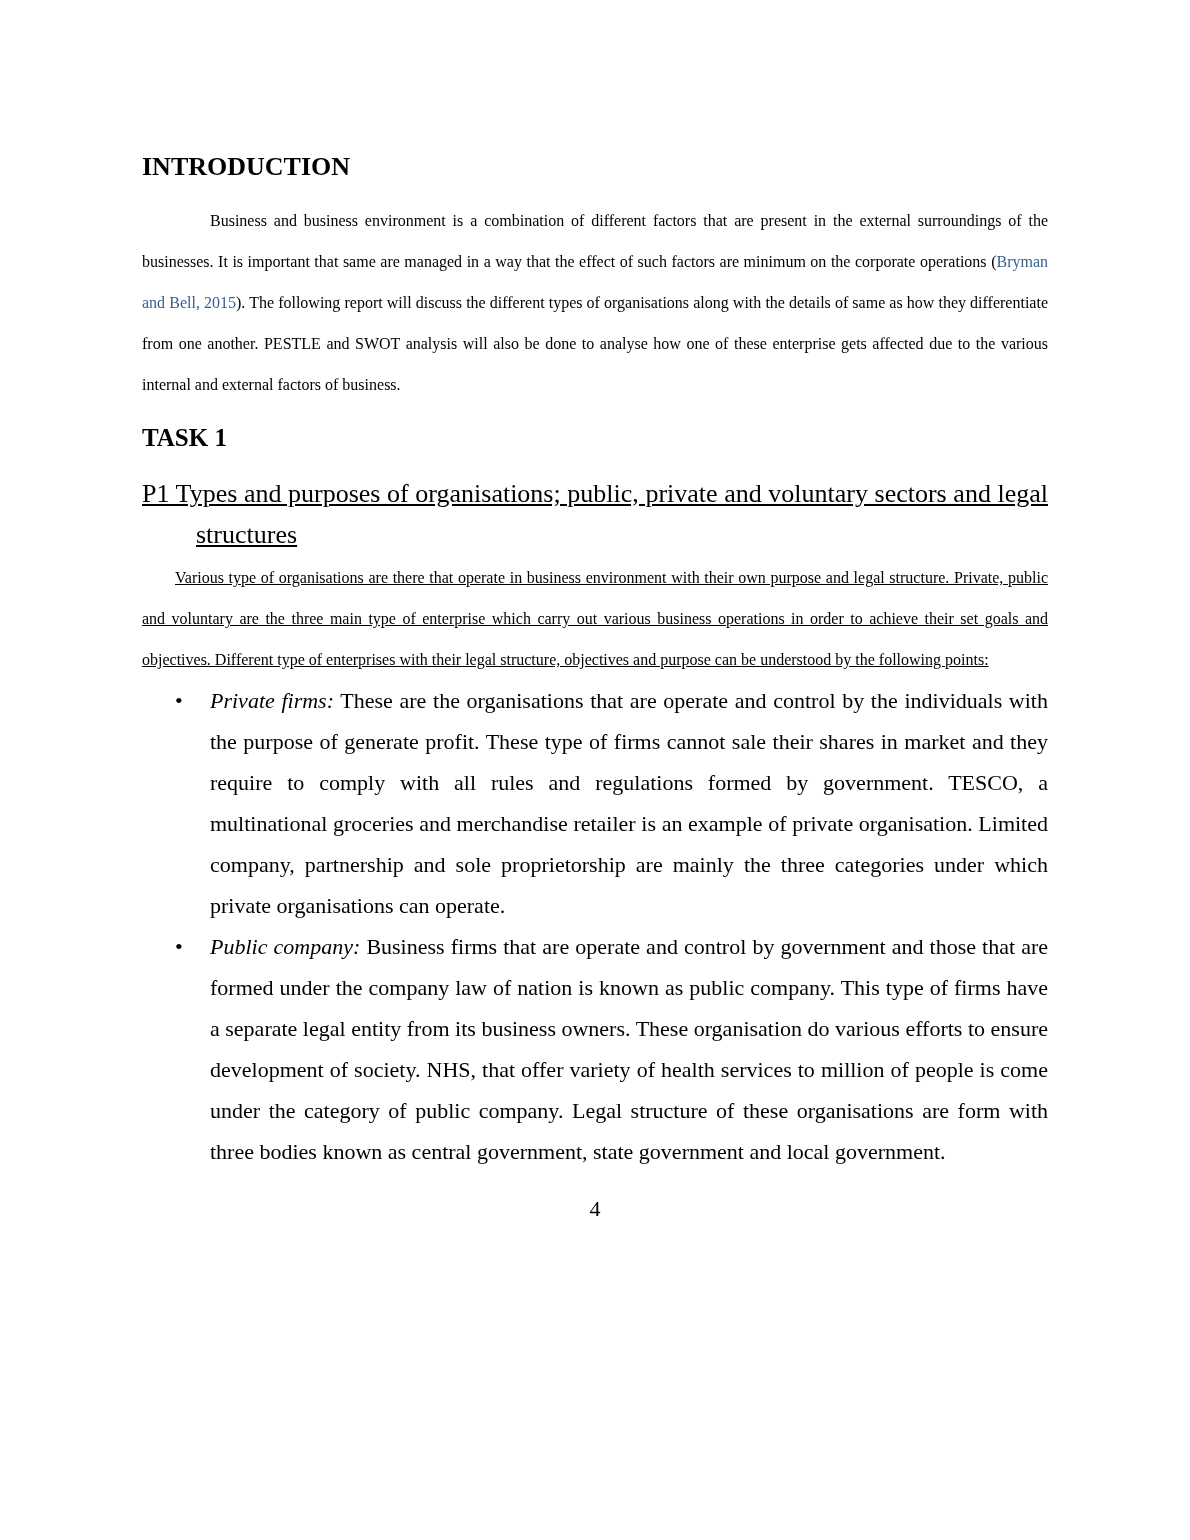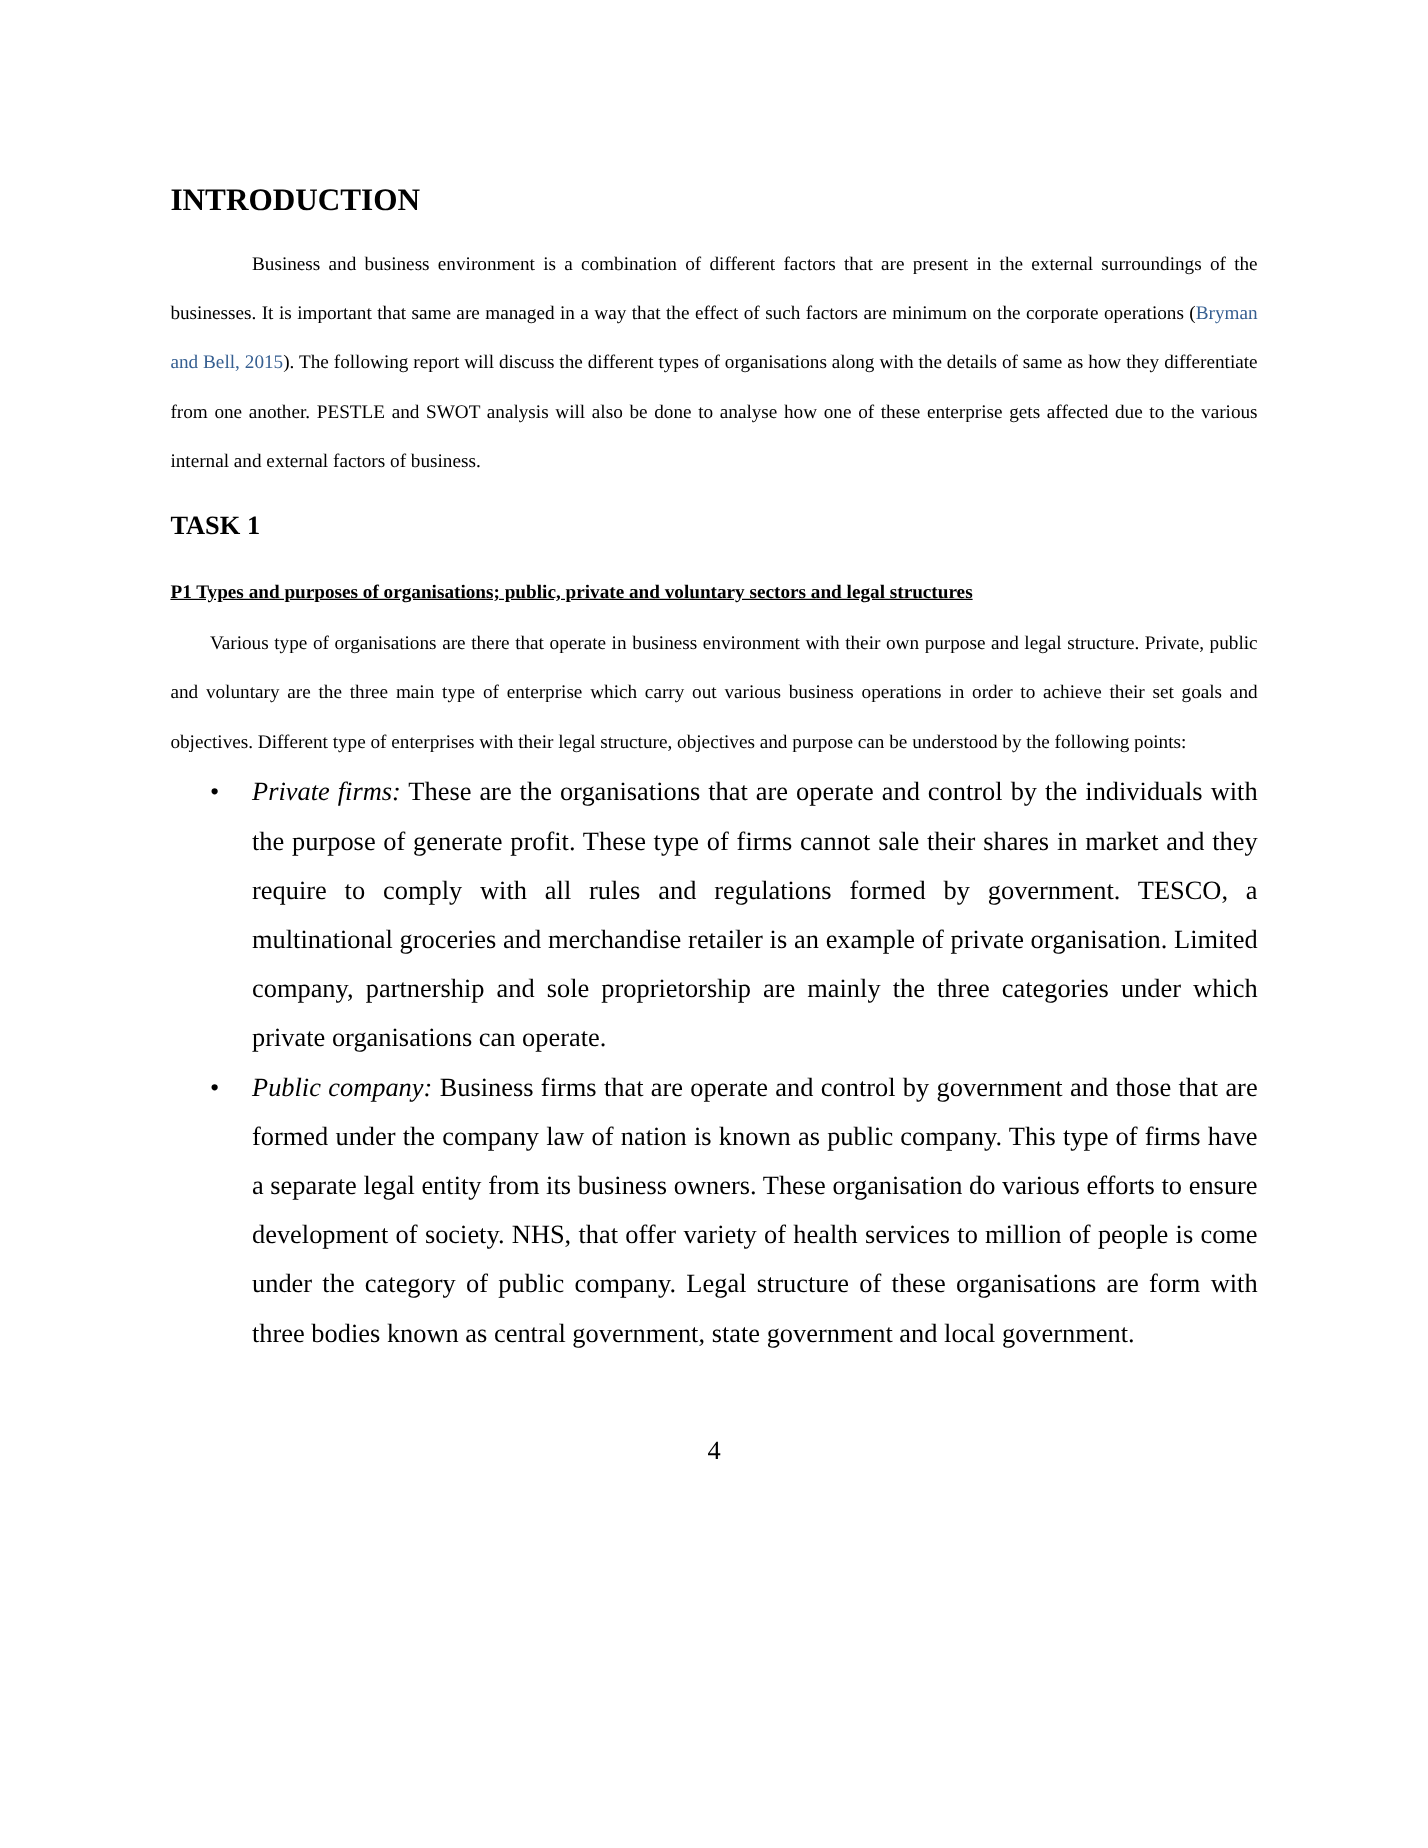--- a/index.html
+++ b/index.html
@@ -19,38 +19,38 @@
     padding: 150px 142px 0 142px;
     overflow: hidden;
   }
   .h-main {
     font-size: 26px;
     font-weight: bold;
     line-height: 34px;
     margin: 0 0 16px 0;
   }
   .h-task {
-    font-size: 22px;
+    font-size: 25px;
     font-weight: bold;
     line-height: 34px;
     margin: 16px 0 18px 0;
   }
   .body-text {
     font-size: 16px;
     line-height: 41px;
     text-align: justify;
     margin: 0;
   }
   .indent-first { text-indent: 68px; }
-  .indent-small { text-indent: 33px; }
+  .indent-small { text-indent: 33px; text-decoration: underline; }
   .para-intro { margin-bottom: 12px; }
   .p1-heading {
-    font-size: 16px;
+    font-size: 26px;
     line-height: 41px;
-    font-weight: bold;
+    font-weight: normal;
     text-align: justify;
     text-decoration: underline;
     margin: 0 0 2px 0;
     padding-left: 54px;
     text-indent: -54px;
   }
   .citation {
     cursor: pointer;
   }
   .bullet-list { margin: 0; }

